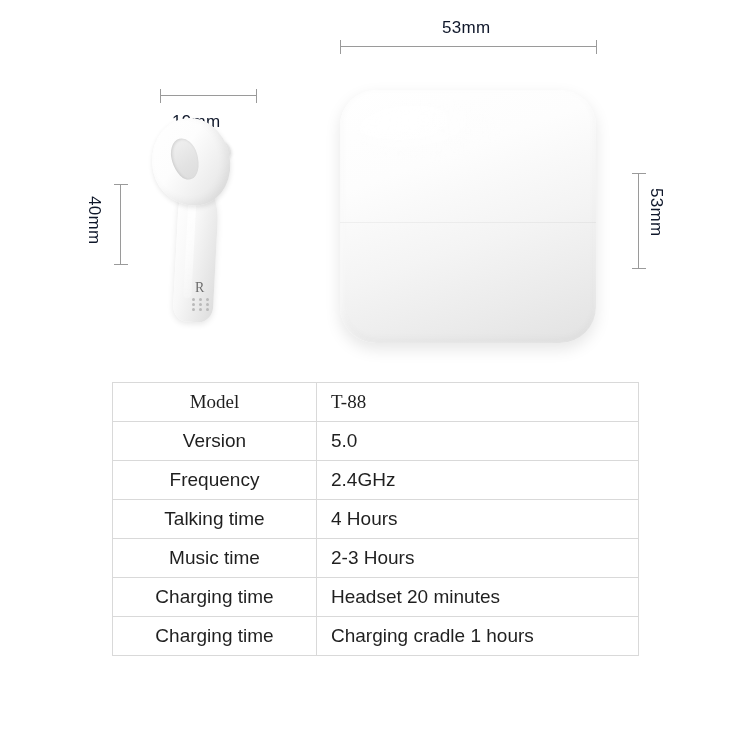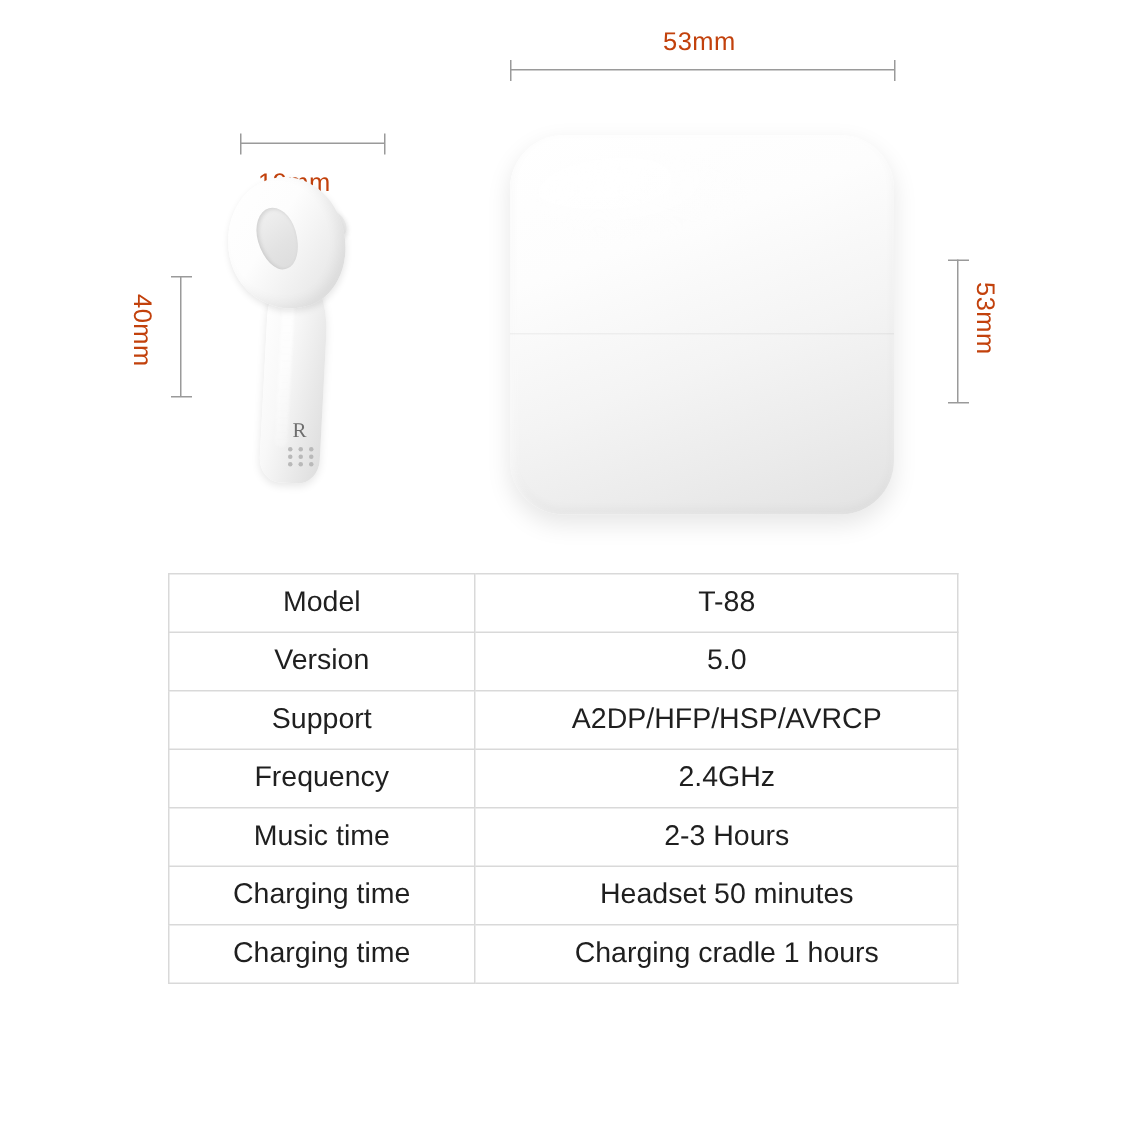--- a/index.html
+++ b/index.html
@@ -20,21 +20,21 @@
   .diagram {
     position: relative;
     width: 750px;
     height: 378px;
   }
 
   
   .dim-label {
     position: absolute;
     font-size: 17px;
-    color: #c2410c;
+    color: #0f172a;
     letter-spacing: 0.3px;
     white-space: nowrap;
   }
   .dim-label.vertical {
     writing-mode: vertical-rl;
     text-orientation: mixed;
   }
 
   
   .dim-line-h {
@@ -202,25 +202,25 @@
     font-size: 19px;
     color: #1f1f1f;
     padding: 0;
   }
   .spec-table td.k {
     width: 191px;
     text-align: center;
     padding: 0 6px;
   }
   .spec-table td.v {
-    text-align: center;
+    text-align: left;
     padding-left: 14px;
   }
   
-  .spec-table tr:first-child td { border-top: 1px solid #d9d9d9; }
+  .spec-table tr:first-child td { border-top: 1px solid #d9d9d9; font-family: Liberation Serif, serif; }
 </style>
 </head>
 <body>
 
 <div class="diagram">
 
   <div class="dim-label" style="left:172px; top:68px;margin-top:44px;">19mm</div>
   <div class="dim-line-h" style="left:160px; top:95px; width:96px;"></div>
   <div class="tick-v" style="left:160px; top:89px; height:14px;"></div>
   <div class="tick-v" style="left:256px; top:89px; height:14px;"></div>
@@ -270,33 +270,33 @@
   <tbody>
     <tr>
       <td class="k">Model</td>
       <td class="v">T-88</td>
     </tr>
     <tr>
       <td class="k">Version</td>
       <td class="v">5.0</td>
     </tr>
     <tr>
-      <td class="k">Support</td>
-      <td class="v">A2DP/HFP/HSP/AVRCP</td>
-    </tr>
-    <tr>
       <td class="k">Frequency</td>
       <td class="v">2.4GHz</td>
     </tr>
     <tr>
+      <td class="k">Talking time</td>
+      <td class="v">4 Hours</td>
+    </tr>
+    <tr>
       <td class="k">Music time</td>
       <td class="v">2-3 Hours</td>
     </tr>
     <tr>
       <td class="k">Charging time</td>
-      <td class="v">Headset 50  minutes</td>
+      <td class="v">Headset 20  minutes</td>
     </tr>
     <tr>
       <td class="k">Charging time</td>
       <td class="v">Charging cradle 1 hours</td>
     </tr>
   </tbody>
 </table>
 
 </body></html>

